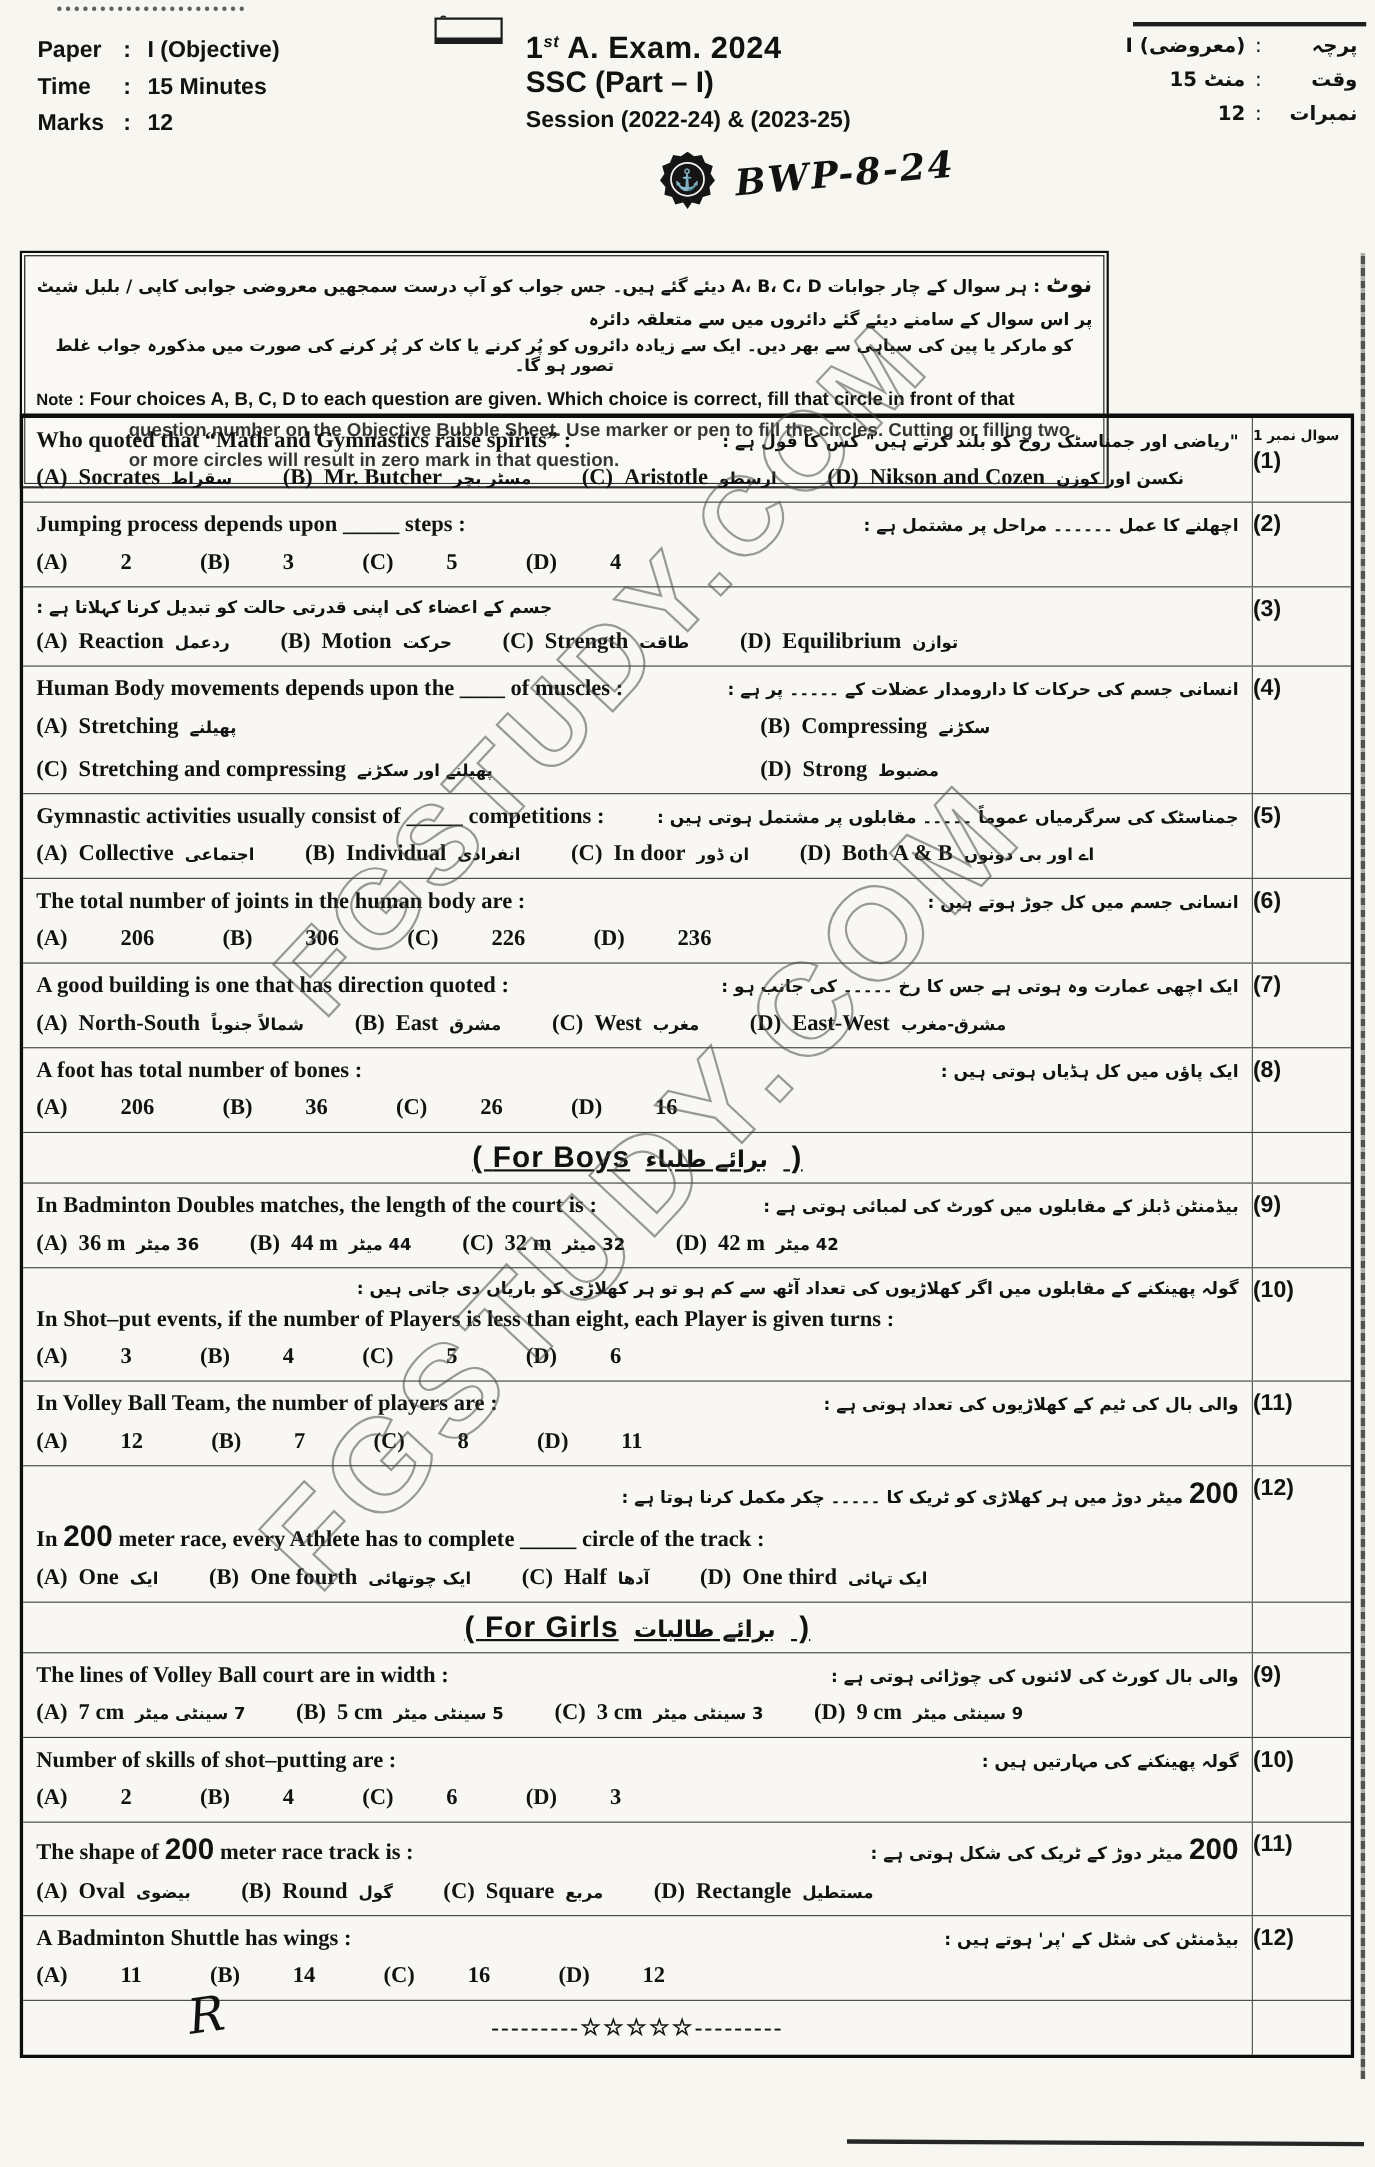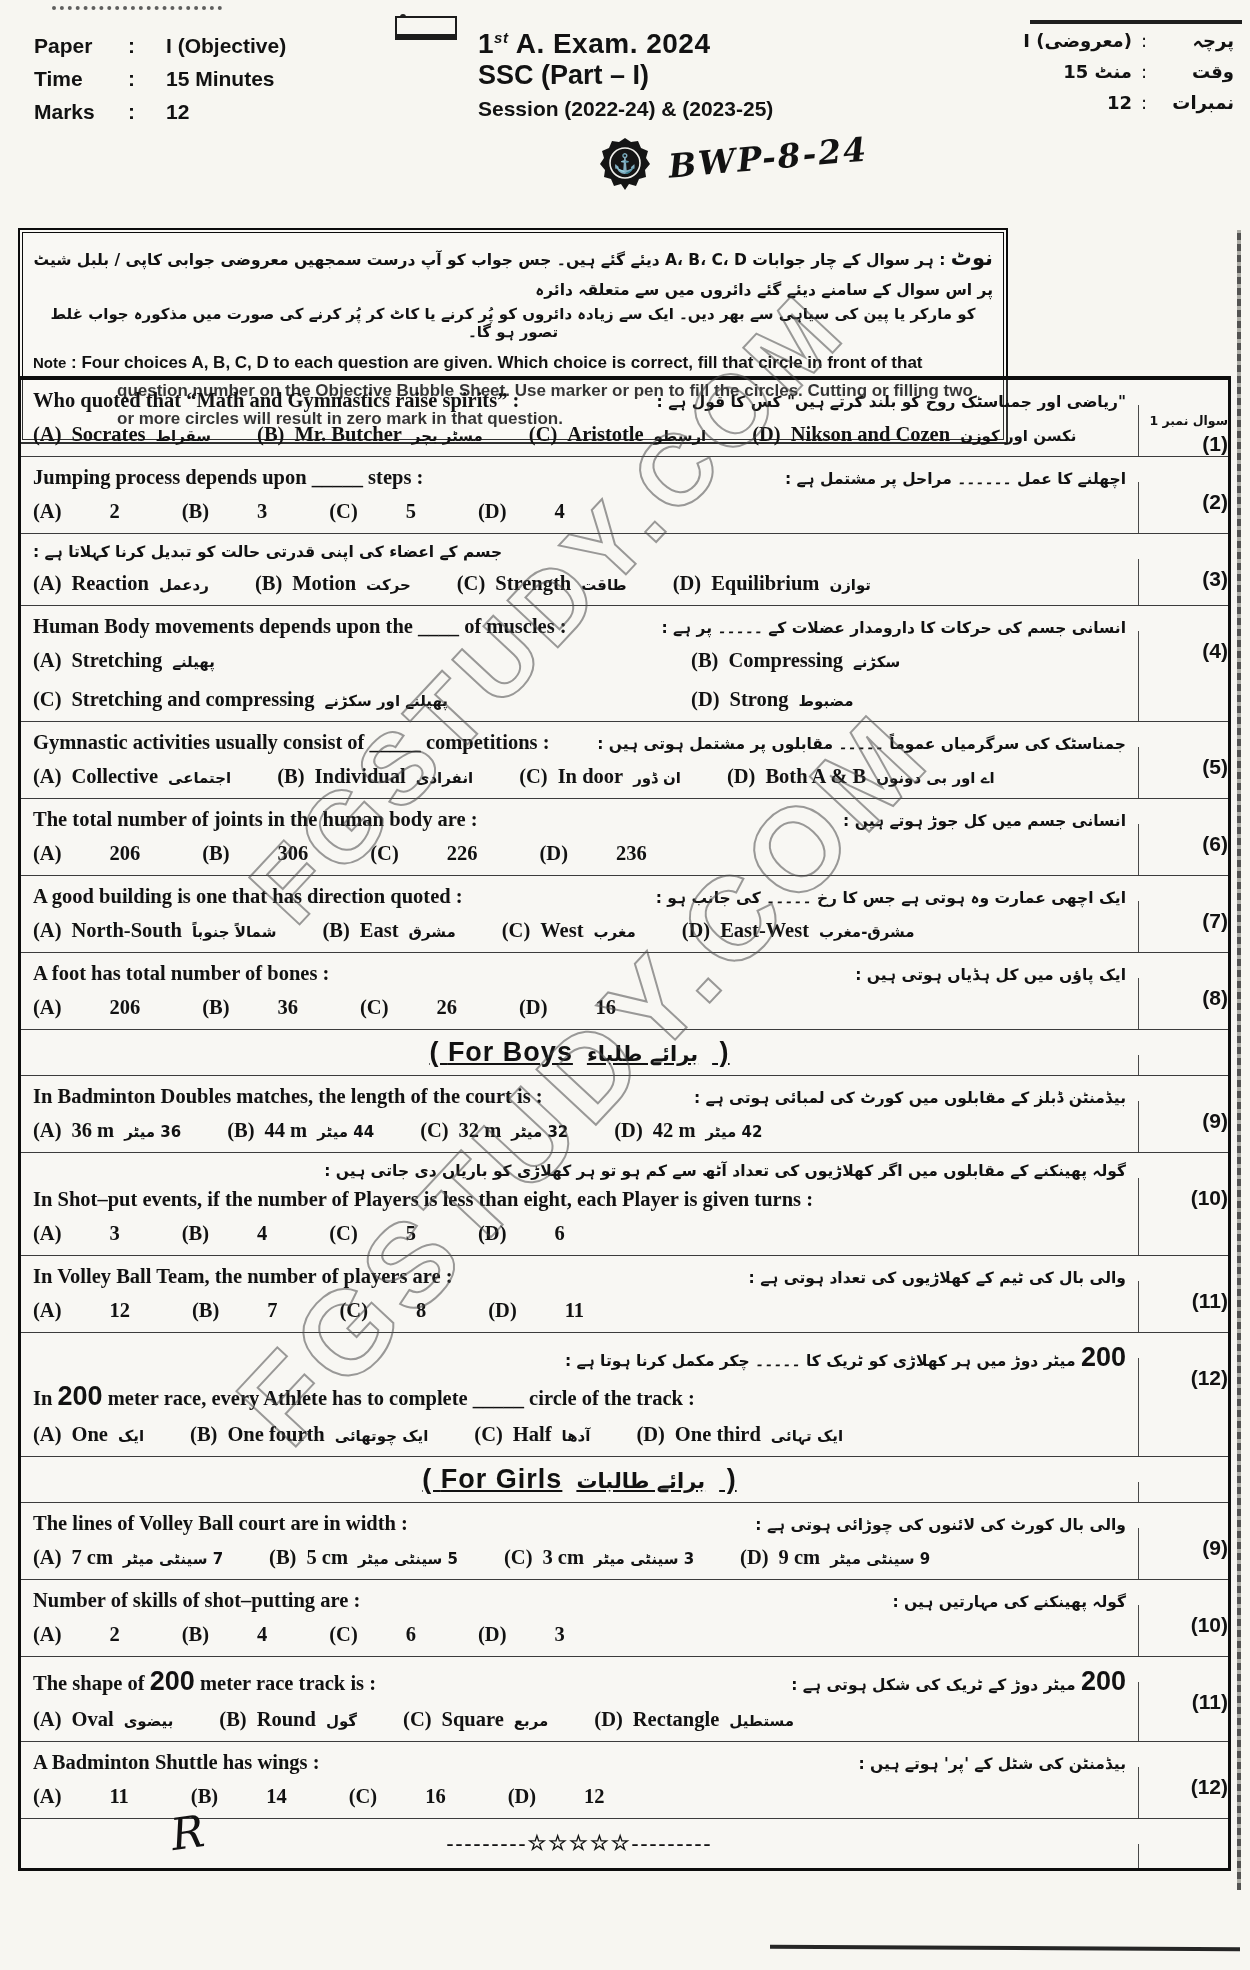--- a/index.html
+++ b/index.html
@@ -14,21 +14,21 @@
     border-top:4px dotted #3a3a3a;opacity:.8;}
   .speck-dot{position:absolute;left:400px;top:14px;width:6px;height:6px;background:#222;border-radius:50%;}
   .tiny-box{position:absolute;left:395px;top:16px;width:62px;height:24px;
     border:2.5px solid #1c1c1c;border-bottom:6px solid #1c1c1c;background:#f7f6f1;}
   .tr-line{position:absolute;left:1030px;top:20px;width:212px;height:4px;background:#1f1f1f;}
   .edge-r{position:absolute;left:1237px;top:230px;width:4px;height:1660px;
     background:repeating-linear-gradient(0deg,#2a2a2a 0 7px,#9a9a93 7px 11px);opacity:.8;}
   .edge-b{position:absolute;left:770px;top:1946px;width:470px;height:4px;background:#262626;transform:rotate(.3deg);}
   
   .hdr-left{position:absolute;left:34px;top:34px;font-family:"Liberation Sans",sans-serif;font-weight:bold;font-size:21px;}
-  .hdr-left .hrow{display:flex;margin-bottom:9px;gap:16px;}
+  .hdr-left .hrow{display:flex;margin-bottom:9px;}
   .hdr-left .hlabel{width:78px;}
   .hdr-left .hcolon{width:22px;}
   .hdr-center{position:absolute;left:478px;top:28px;font-family:"Liberation Sans",sans-serif;font-weight:bold;}
   .hdr-center .c1{font-size:28px;letter-spacing:.5px;}
   .hdr-center .c1 sup{font-size:15px;font-style:italic;}
   .hdr-center .c2{font-size:27px;margin-top:0;}
   .hdr-center .c3{font-size:21px;margin-top:6px;}
   .hdr-right{position:absolute;right:16px;top:30px;width:270px;direction:rtl;
     font-family:"DejaVu Sans",sans-serif;font-size:18px;font-weight:bold;}
   .hdr-right .hrow{display:flex;margin-bottom:10px;align-items:baseline;}
@@ -48,22 +48,22 @@
   .note-en{font-family:"Liberation Sans",sans-serif;font-weight:bold;font-size:17px;line-height:1.65;
     margin-top:8px;padding-left:84px;text-indent:-84px;}
   .note-en .nlab{font-size:15px;}
   
   .qtable{position:absolute;left:18px;top:376px;width:1213px;border:3px solid #0e0e0e;
     border-top:4.5px solid #0e0e0e;background:rgba(255,255,255,.15);display:flex;flex-direction:column;}
   .qrow{display:flex;border-bottom:1.5px solid #3c3c3c;}
   .qrow:last-child{border-bottom:none;}
   .qmain{flex:1;padding:9px 12px 10px 12px;min-width:0;}
   .qnumcol{width:90px;border-left:1.5px solid #4a4a4a;display:flex;flex-direction:column;
-    align-items:flex-end;justify-content:flex-start;padding-top:8px;
-    font-family:"Liberation Sans",sans-serif;font-weight:bold;font-size:21px;margin-top:25px;}
+    align-items:flex-start;justify-content:flex-start;padding-top:8px;
+    font-family:"Liberation Sans",sans-serif;font-weight:bold;font-size:21px;}
   .qno-label{direction:rtl;font-family:"DejaVu Sans",sans-serif;font-size:12.5px;font-weight:bold;margin-bottom:4px;white-space:nowrap;}
   .qline{display:flex;justify-content:space-between;align-items:baseline;gap:14px;}
   .q-en{font-weight:bold;font-size:20.5px;}
   .q-ur{direction:rtl;text-align:right;font-family:"DejaVu Sans",sans-serif;font-size:15.5px;font-weight:bold;flex-shrink:1;}
   .urline{direction:rtl;text-align:right;font-family:"DejaVu Sans",sans-serif;font-size:15.5px;font-weight:bold;margin-bottom:8px;}
   .bigseg{font-family:"Liberation Sans",sans-serif;font-weight:bold;font-size:27px;}
   .opts{display:flex;flex-wrap:wrap;column-gap:46px;row-gap:12px;margin-top:11px;font-weight:bold;font-size:20.5px;align-items:baseline;}
   .opts.nums{column-gap:62px;}
   .opts.nums .opt{column-gap:48px;}
   .opts.grid2{display:grid;grid-template-columns:56% 44%;row-gap:16px;}

